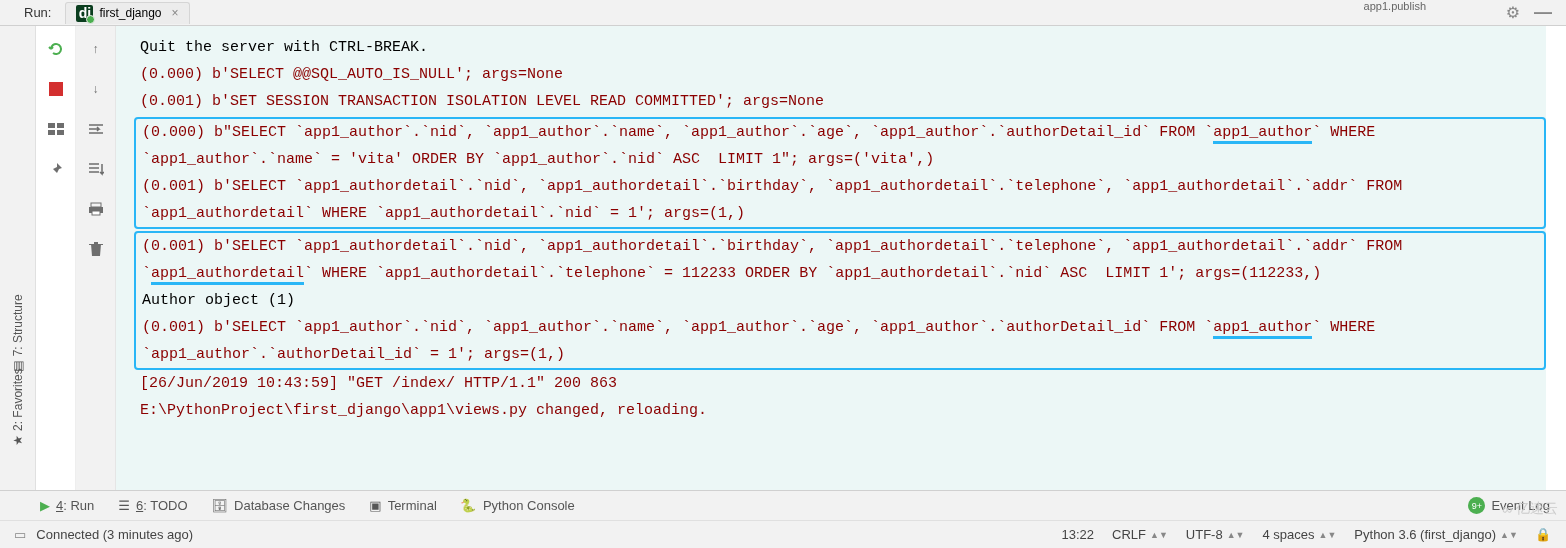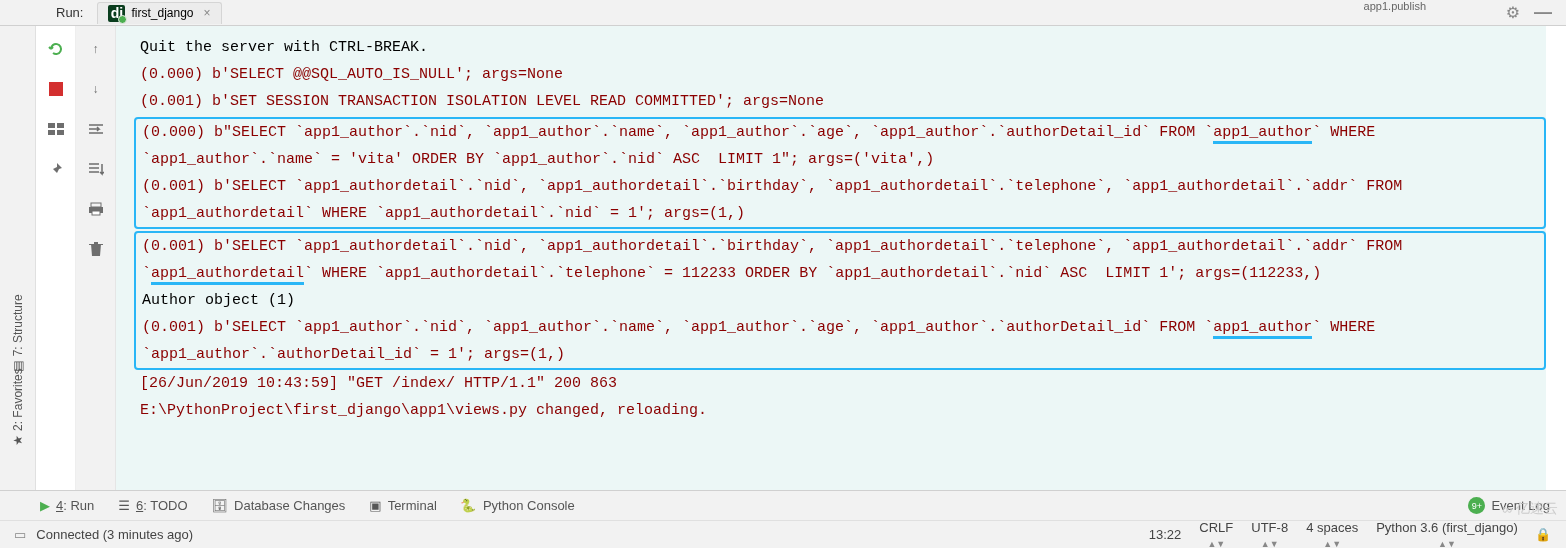--- a/index.html
+++ b/index.html
@@ -1,18 +1,18 @@
 <!DOCTYPE html>
 <html><head>
 <meta charset="utf-8">
 <style>
 * { margin:0; padding:0; box-sizing:border-box; }
 body { font-family:"Segoe UI",Arial,sans-serif; font-size:12px; background:#fff; color:#000; width:1566px; height:548px; overflow:hidden; position:relative; }
 .top-stub { position:absolute; top:0; right:140px; font-size:11px; color:#666; }
-.run-header { height:26px; background:#f2f2f2; border-bottom:1px solid #d0d0d0; display:flex; align-items:center; padding-left:56px; }
+.run-header { height:26px; background:#f2f2f2; border-bottom:1px solid #d0d0d0; display:flex; align-items:center; padding-left:24px; }
 .run-label { font-size:13px; color:#333; margin-right:14px; }
 .tab { display:flex; align-items:center; background:#ececec; border:1px solid #d5d5d5; border-bottom:none; padding:2px 10px; border-radius:3px 3px 0 0; }
 .dj-badge { width:17px; height:17px; background:#0a3d1e; color:#fff; font-size:14px; font-weight:bold; display:flex; align-items:center; justify-content:center; border-radius:2px; margin-right:6px; position:relative; }
 .dj-badge::after { content:''; position:absolute; bottom:-2px; right:-2px; width:7px; height:7px; background:#4caf50; border-radius:50%; border:1px solid #ececec; }
 .tab-close { margin-left:10px; color:#888; }
 .header-right { margin-left:auto; display:flex; align-items:center; gap:14px; padding-right:14px; }
 .gear { color:#888; font-size:16px; }
 .min { color:#888; font-size:18px; font-weight:bold; }
 
 .sidebar-left { position:absolute; left:0; top:26px; bottom:58px; width:36px; background:#f2f2f2; border-right:1px solid #e0e0e0; display:flex; flex-direction:column; align-items:center; padding-top:300px; gap:60px; }
@@ -37,21 +37,21 @@
 
 .bottom-tabs { position:absolute; left:0; right:0; bottom:28px; height:30px; background:#f2f2f2; border-top:1px solid #d0d0d0; display:flex; align-items:center; padding-left:40px; gap:24px; font-size:13px; color:#555; }
 .bt { display:flex; align-items:center; gap:6px; }
 .bt .und { text-decoration:underline; }
 .play { color:#4caf50; }
 .event-log { margin-left:auto; margin-right:16px; display:flex; align-items:center; gap:6px; }
 .bubble { width:17px; height:17px; background:#4caf50; color:#fff; border-radius:50%; font-size:9px; display:flex; align-items:center; justify-content:center; }
 
 .status { position:absolute; left:0; right:0; bottom:0; height:28px; background:#f2f2f2; border-top:1px solid #e0e0e0; display:flex; align-items:center; padding:0 14px; font-size:13px; color:#444; }
 .status .sp { margin-left:auto; display:flex; gap:18px; align-items:center; }
-.sel { display:flex; align-items:center; gap:4px;flex-direction:column; }
+.sel { display:flex; align-items:center; gap:4px; }
 .caret { font-size:9px; color:#888; }
 .watermark { position:absolute; right:8px; bottom:30px; color:#ccc; font-size:14px; display:flex; align-items:center; gap:4px; }
 svg { display:block; }
 </style>
 </head>
 <body>
 
 <div class="top-stub">app1.publish</div>
 
 <div class="run-header">

